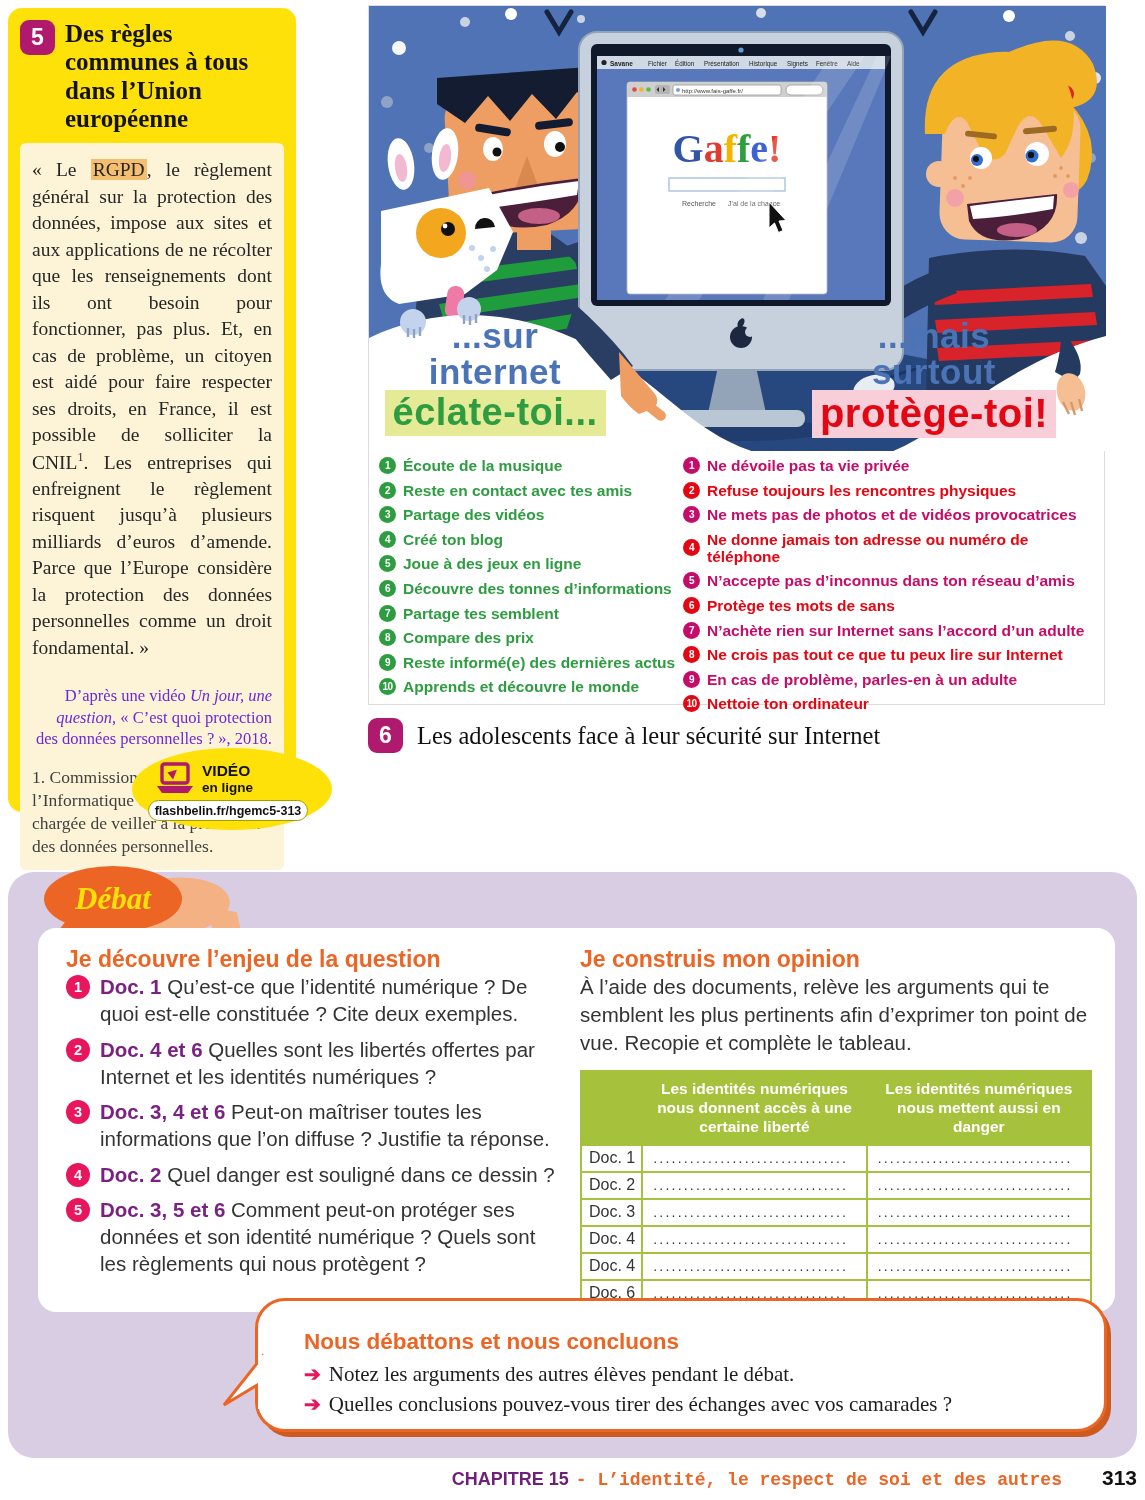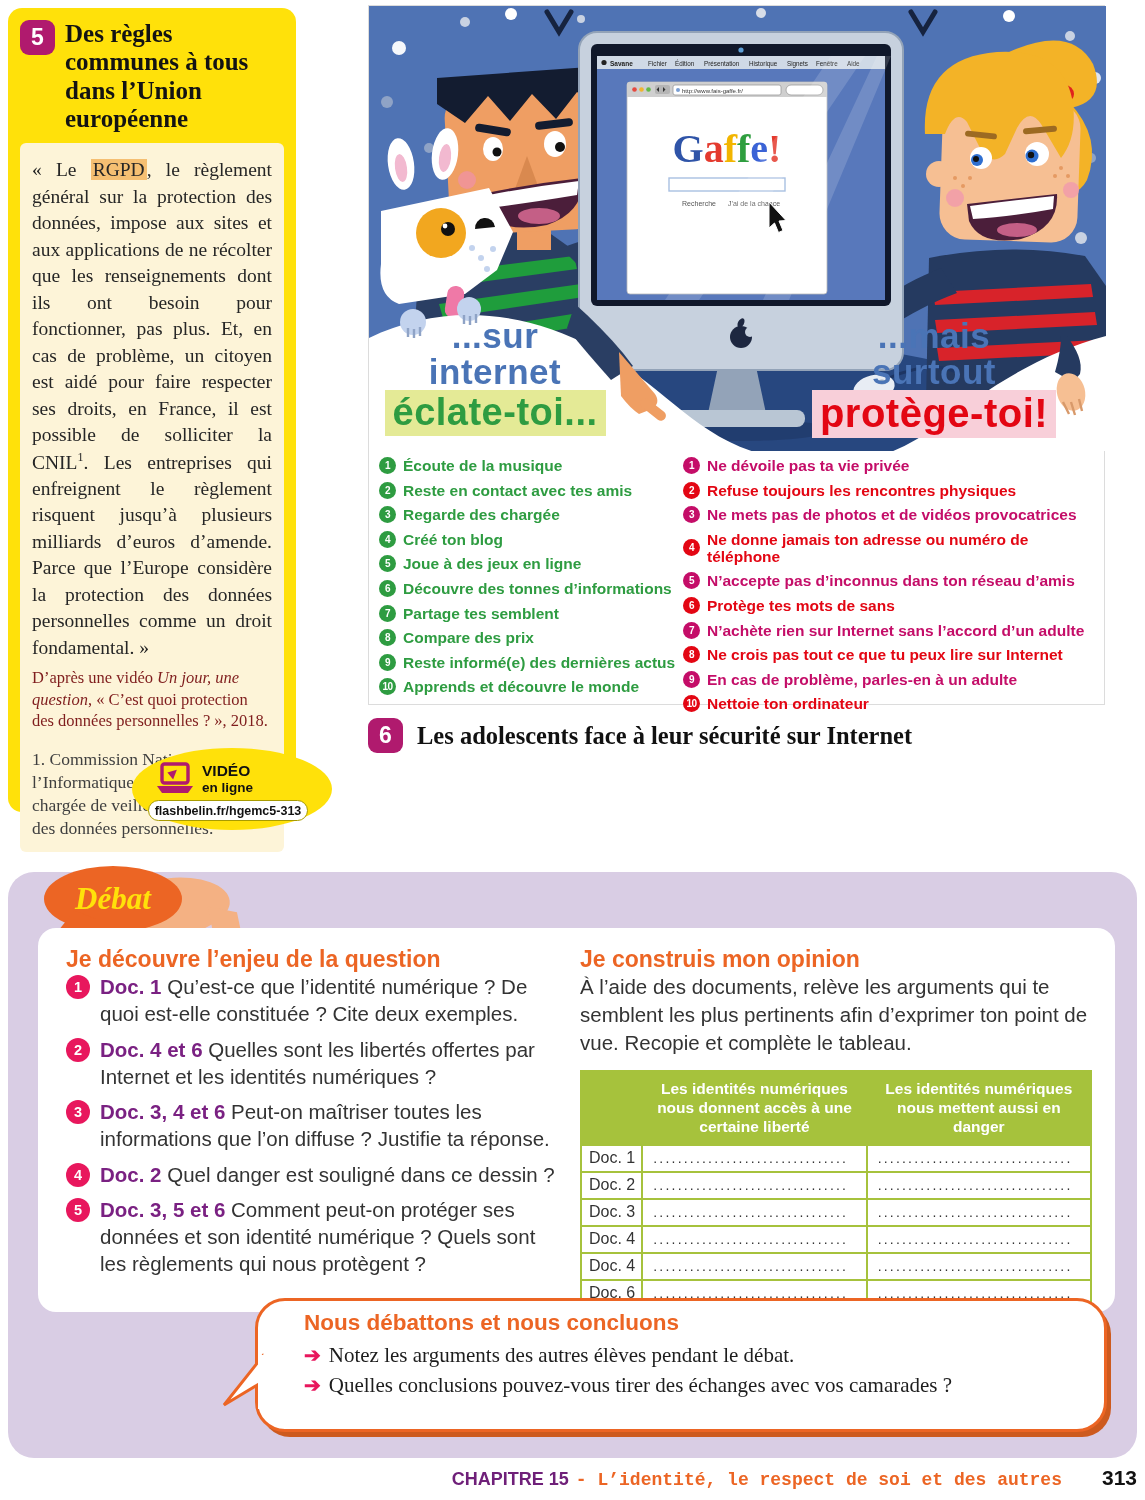--- a/index.html
+++ b/index.html
@@ -14,21 +14,21 @@
 
   
   #doc5{position:absolute;left:8px;top:8px;width:288px;height:804px;background:var(--yellow);border-radius:14px;padding:12px 12px 0 12px;}
   #doc5 .hd{display:flex;align-items:flex-start;}
   .numbadge{flex:0 0 auto;width:35px;height:35px;border-radius:9px;background:var(--magenta);color:#fff;font-weight:bold;font-size:23px;display:flex;align-items:center;justify-content:center;font-family:"Liberation Sans",sans-serif;}
   #doc5 .title{margin-left:10px;font-family:"Liberation Serif",serif;font-weight:bold;font-size:25px;line-height:1.13;color:#131313;}
   #doc5 .cream{margin-top:10px;background:var(--cream);border-radius:6px;padding:14px 12px 12px 12px;}
   #doc5 .quote{font-family:"Liberation Serif",serif;font-size:19.5px;line-height:1.36;color:#262626;text-align:justify;}
   #doc5 .quote .hl{background:var(--rgpdhl);padding:0 2px;}
   #doc5 .quote sup{font-size:12px;}
-  #doc5 .src{margin-top:6px;font-family:"Liberation Serif",serif;font-size:16.5px;line-height:1.3;color:#7f1d1d;text-align:left;}
+  #doc5 .src{margin-top:24px;font-family:"Liberation Serif",serif;font-size:16.5px;line-height:1.3;color:#6d28d9;text-align:right;}
   #doc5 .src i{font-style:italic;}
   #doc5 .fn{margin-top:16px;font-family:"Liberation Serif",serif;font-size:17.5px;line-height:1.32;color:#3f3f3f;text-align:left;}
   
   #vbub{position:absolute;left:132px;top:748px;width:200px;height:82px;background:var(--yellow);border-radius:50%;}
   #vbub .vicon{position:absolute;left:22px;top:14px;}
   #vbub .vt1{position:absolute;left:70px;top:14px;font-weight:bold;font-size:15.5px;color:#111;}
   #vbub .vt2{position:absolute;left:70px;top:32px;font-weight:bold;font-size:13.5px;color:#111;}
   #vbub .pill{position:absolute;left:16px;top:52px;width:160px;height:21px;background:#fff;border:1.6px solid #a89b00;border-radius:11px;display:flex;align-items:center;justify-content:center;font-weight:bold;font-size:12.5px;color:#111;}
 
   
@@ -45,21 +45,21 @@
   .col-r{position:absolute;left:314px;top:451px;width:422px;}
   .pitem{display:flex;align-items:center;margin-bottom:7.6px;}
   .pnum{flex:0 0 auto;width:17px;height:17px;border-radius:50%;color:#fff;font-weight:bold;font-size:10px;letter-spacing:-.5px;display:flex;align-items:center;justify-content:center;margin-right:7px;}
   .pitem .txt{font-weight:bold;font-size:15.5px;line-height:17px;}
   .g .pnum{background:var(--green);} .g .txt{color:var(--green);}
   .m .pnum{background:var(--itemmag);} .m .txt{color:var(--itemmag);}
   .r .pnum{background:var(--red);} .r .txt{color:var(--red);}
 
   
   #cap6{position:absolute;left:368px;top:718px;display:flex;align-items:center;}
-  #cap6 .ctxt{margin-left:14px;font-family:"Liberation Serif",serif;font-weight:bold;font-size:24.5px;color:#111;}
+  #cap6 .ctxt{margin-left:14px;font-family:"Liberation Serif",serif;font-weight:normal;font-size:24.5px;color:#111;}
 
   
   #band{position:absolute;left:8px;top:872px;width:1129px;height:586px;background:var(--band);border-radius:26px;}
   .bub-back{position:absolute;left:104px;top:6px;width:118px;height:58px;background:#f4b183;border-radius:50%;transform:rotate(-6deg);}
   .bub-back:after{content:"";position:absolute;right:-6px;bottom:-4px;width:26px;height:26px;background:#f4b183;transform:skew(25deg) rotate(20deg);}
   .bub-main{position:absolute;left:36px;top:-6px;width:138px;height:66px;background:var(--orange);border-radius:50%;display:flex;align-items:center;justify-content:center;}
   .bub-main:after{content:"";position:absolute;left:18px;bottom:-8px;width:26px;height:26px;background:var(--orange);transform:skew(-25deg) rotate(18deg);}
   .bub-main .lbl{font-family:"Liberation Serif",serif;font-style:italic;font-weight:bold;font-size:31px;color:var(--yellow);position:relative;z-index:2;}
   #card{position:absolute;left:30px;top:56px;width:1077px;height:384px;background:#fff;border-radius:18px;}
   .ocol{position:absolute;top:18px;}
@@ -71,21 +71,21 @@
   .qt{font-size:20.5px;line-height:1.33;color:#333;}
   .qt b{color:var(--purpledoc);}
   .intro{font-size:20.5px;line-height:1.36;color:#333;}
   table.opin{border-collapse:collapse;margin-top:13px;width:512px;}
   table.opin th,table.opin td{border:2px solid var(--tablegreen);}
   table.opin th{background:var(--tablegreen);color:#fff;font-weight:bold;font-size:15.5px;line-height:1.25;padding:7px 6px;text-align:center;}
   table.opin th.empty{background:var(--tablegreen);}
   table.opin td{background:#fff;height:27px;}
   td.doclab{width:62px;font-size:16px;color:#333;padding-left:7px;}
   td.dots{width:225px;font-size:14px;letter-spacing:2.2px;color:#333;padding-left:10px;white-space:nowrap;overflow:hidden;}
-  #bub2{position:absolute;left:247px;top:426px;width:852px;height:134px;background:#fff;border:3px solid var(--orange);border-radius:30px;box-shadow:5px 6px 0 -1px #cd5a1e;padding:9px 30px 0 46px;}
+  #bub2{position:absolute;left:247px;top:426px;width:852px;height:134px;background:#fff;border:3px solid var(--orange);border-radius:30px;box-shadow:5px 6px 0 -1px #cd5a1e;padding:28px 30px 0 46px;}
   #bub2 .btitle{color:var(--orange);font-weight:bold;font-size:22.5px;margin-bottom:6px;}
   .bullet{display:flex;max-width:680px;margin-bottom:3px;}
   .bullet .arr{color:var(--pinknum);font-weight:bold;font-size:20px;margin-right:8px;line-height:1.3;}
   .bullet .btxt{font-family:"Liberation Serif",serif;font-size:21px;line-height:1.3;color:#1d1d1d;}
   #bub2 svg.tail{position:absolute;left:-36px;top:52px;}
 
   
   #footer{position:absolute;left:0;top:1466px;width:1137px;display:flex;justify-content:flex-end;align-items:baseline;}
   #footer .chap{color:var(--footpurple);font-weight:bold;font-size:18px;}
   #footer .ft{color:var(--orange);font-weight:bold;font-size:18px;margin-left:7px;font-family:Liberation Mono, monospace;}
@@ -324,21 +324,21 @@
       <div class="pitem g">
           <span class="pnum">1</span>
           <span class="txt">Écoute de la musique</span>
         </div>
       <div class="pitem g">
           <span class="pnum">2</span>
           <span class="txt">Reste en contact avec tes amis</span>
         </div>
       <div class="pitem g">
           <span class="pnum">3</span>
-          <span class="txt">Regarde des chargée</span>
+          <span class="txt">Partage des vidéos</span>
         </div>
       <div class="pitem g">
           <span class="pnum">4</span>
           <span class="txt">Créé ton blog</span>
         </div>
       <div class="pitem g">
           <span class="pnum">5</span>
           <span class="txt">Joue à des jeux en ligne</span>
         </div>
       <div class="pitem g">

